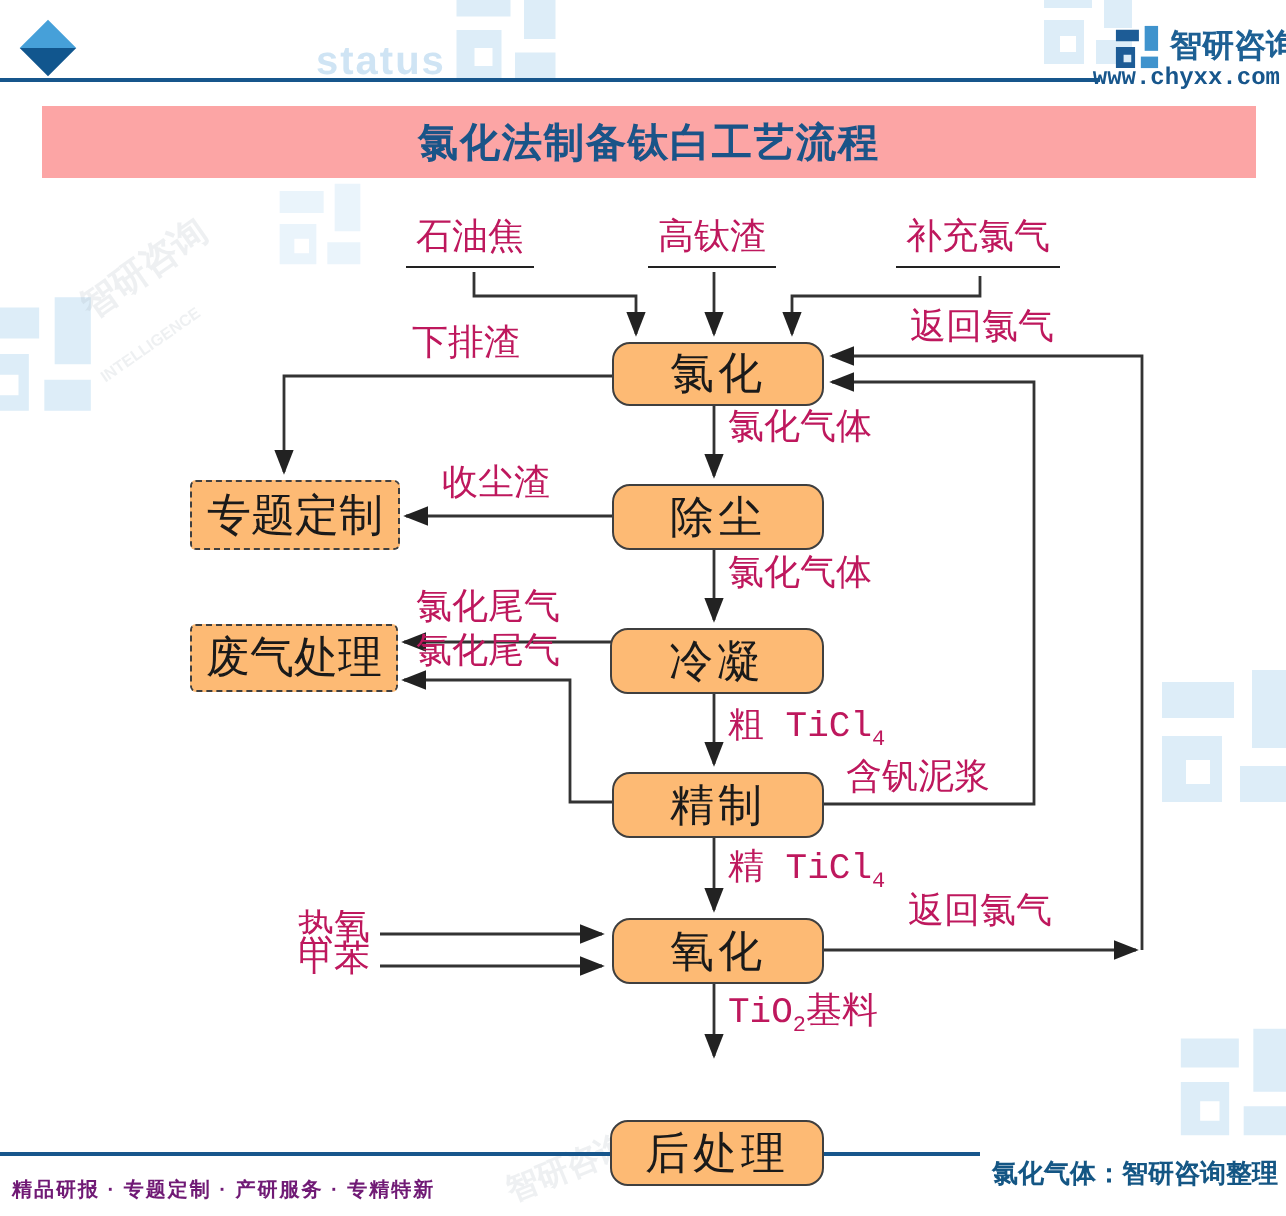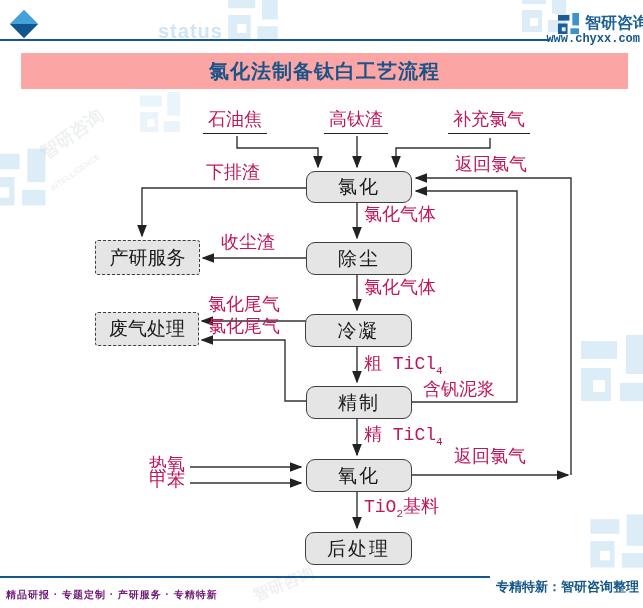--- a/index.html
+++ b/index.html
@@ -18,23 +18,23 @@
   .logo{position:absolute;left:557px;top:12px;}
   .logo-text{position:absolute;left:585px;top:13px;font-size:16px;font-weight:600;
     color:#1d6094;white-space:nowrap;}
   
   .band{position:absolute;left:21px;top:53px;width:607px;height:36px;background:#fca5a5;
     display:flex;align-items:center;justify-content:center;}
   .band-title{font-family:"Liberation Serif",serif;font-size:20px;font-weight:bold;
     color:#1a5488;letter-spacing:1px;}
   
   .flow-svg{position:absolute;left:0;top:0;z-index:1;pointer-events:none;}
-  .box{position:absolute;z-index:2;background:#e5e5e5;border:1.6px solid #3f3f3f;
+  .box{position:absolute;z-index:2;background:#fdba74;border:1.6px solid #3f3f3f;
     border-radius:9px;display:flex;align-items:center;justify-content:center;
-    font-family:Liberation Mono, monospace;font-size:19px;color:#1a1a1a;letter-spacing:2px;}
+    font-family:Liberation Mono, monospace;font-size:22px;color:#1a1a1a;letter-spacing:2px;}
   .box.dashed{border:1.6px dashed #3f3f3f;border-radius:3px;letter-spacing:0;}
   .lbl{position:absolute;z-index:2;font-family:Liberation Mono, monospace;font-size:18px;
     color:#be185d;white-space:nowrap;line-height:1.1;}
   .lbl sub{font-size:11px;}
   .src{border-bottom:1.5px solid #222;padding:0 5px 2px;}
   
   .wm-glyph{position:absolute;z-index:0;color:#ddedf8;}
   .wm-text{position:absolute;z-index:0;color:#9aa7b0;opacity:.16;font-weight:bold;
     white-space:nowrap;}
   
@@ -123,22 +123,22 @@
       <path d="M190,483 L301,483" marker-end="url(#ah)"></path>
       <path d="M357,490 L357,528" marker-end="url(#ah)"></path>
     </g>
   </svg>
 
   <div class="box" style="left:306px;top:171px;width:104px;height:30px">氯化</div>
   <div class="box" style="left:306px;top:242px;width:104px;height:31px">除尘</div>
   <div class="box" style="left:306px;top:386px;width:104px;height:31px">精制</div>
   <div class="box" style="left:305px;top:314px;width:105px;height:31px">冷凝</div>
   <div class="box" style="left:306px;top:459px;width:104px;height:31px">氧化</div>
-  <div class="box" style="left:305px;top:532px;width:105px;height:31px">后处理</div>
-  <div class="box dashed" style="left:95px;top:240px;width:103px;height:33px">产研服务</div>
+  <div class="box" style="left:305px;top:560px;width:105px;height:31px">后处理</div>
+  <div class="box dashed" style="left:95px;top:240px;width:103px;height:33px">专题定制</div>
   <div class="box dashed" style="left:95px;top:312px;width:102px;height:32px">废气处理</div>
 
   <div class="lbl src" style="left:203px;top:111px">石油焦</div>
   <div class="lbl src" style="left:324px;top:111px">高钛渣</div>
   <div class="lbl src" style="left:448px;top:111px">补充氯气</div>
 
   <div class="lbl" style="left:206px;top:164px">下排渣</div>
   <div class="lbl" style="left:455px;top:156px">返回氯气</div>
   <div class="lbl" style="left:364px;top:206px">氯化气体</div>
   <div class="lbl" style="left:221px;top:234px">收尘渣</div>
@@ -147,16 +147,16 @@
   <div class="lbl" style="left:208px;top:318px">氯化尾气</div>
   <div class="lbl" style="left:364px;top:355px"><span>粗 TiCl</span><sub>4</sub><span></span></div>
   <div class="lbl" style="left:423px;top:381px">含钒泥浆</div>
   <div class="lbl" style="left:364px;top:426px"><span>精 TiCl</span><sub>4</sub><span></span></div>
   <div class="lbl" style="left:149px;top:456px">热氧</div>
   <div class="lbl" style="left:149px;top:472px">甲苯</div>
   <div class="lbl" style="left:454px;top:448px">返回氯气</div>
   <div class="lbl" style="left:364px;top:498px"><span>TiO</span><sub>2</sub><span>基料</span></div>
 
   <div class="ftr-rule"></div>
-  <div class="ftr-source">专精特新：智研咨询整理</div>
+  <div class="ftr-source">氯化气体：智研咨询整理</div>
   <div class="ftr-tagline">精品研报 · 专题定制 · 产研服务 · 专精特新</div>
 
 </div>
 
 </body></html>

